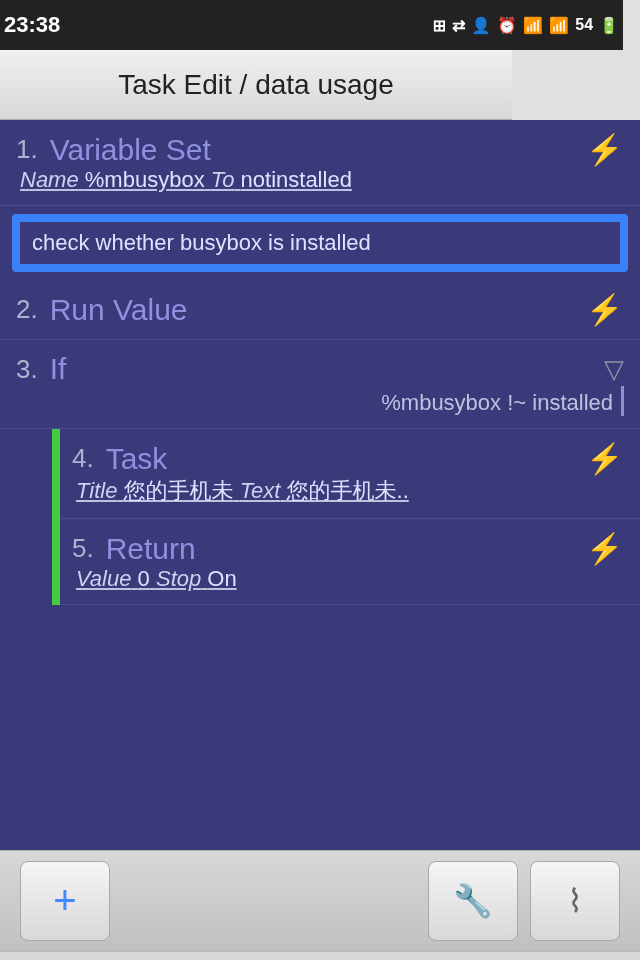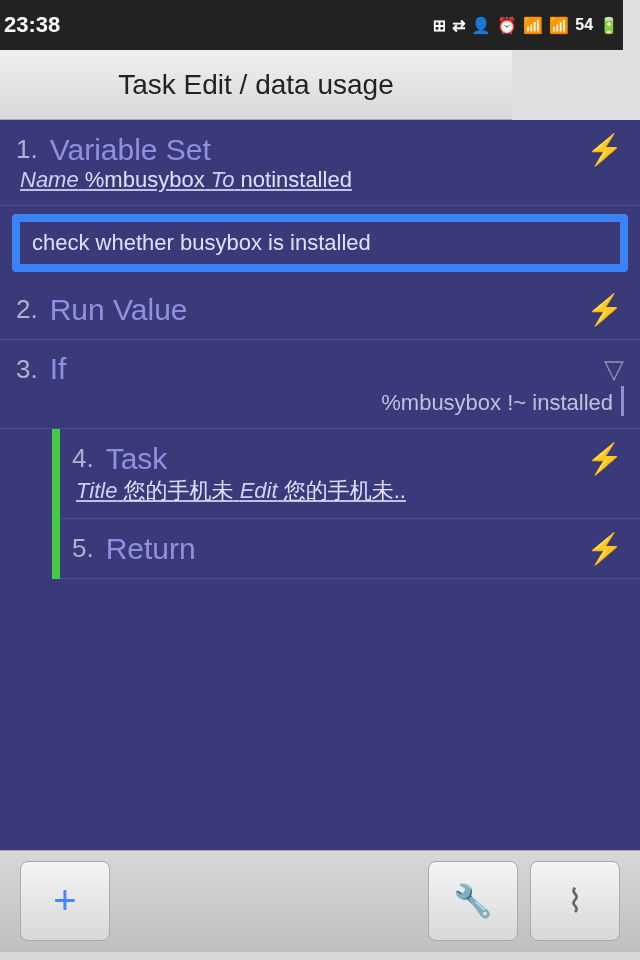--- a/index.html
+++ b/index.html
@@ -250,36 +250,42 @@
       <div class="task-item-header">
         <div class="task-number-title">
           <span class="task-number">4.</span>
           <span class="task-title">Task</span>
         </div>
         <span class="lightning-icon">⚡</span>
       </div>
       <div class="task-detail">
         <em>Title</em>
         <span class="value">您的手机未</span>
-        <em>Edit</em>
+        <em>Text</em>
         <span class="value">您的手机未..</span>
       </div>
     </div>
   </div>
 
   <div style="position:relative; display:flex;">
     <div style="width:8px; background:#44cc44; margin-left:52px;"></div>
     <div style="flex:1; padding: 12px 16px 12px 12px; border-bottom: 1px solid #4a4a9a;">
       <div class="task-item-header">
         <div class="task-number-title">
           <span class="task-number">5.</span>
           <span class="task-title">Return</span>
         </div>
         <span class="lightning-icon">⚡</span>
       </div>
+      <div class="task-detail">
+        <em>Value</em>
+        <span class="value">0</span>
+        <em>Stop</em>
+        <span class="value">On</span>
+      </div>
     </div>
   </div>
 
 </div>
 
 <div class="bottom-toolbar">
   <div class="toolbar-btn">
     <span class="add-icon">+</span>
   </div>
   <div class="spacer"></div>

